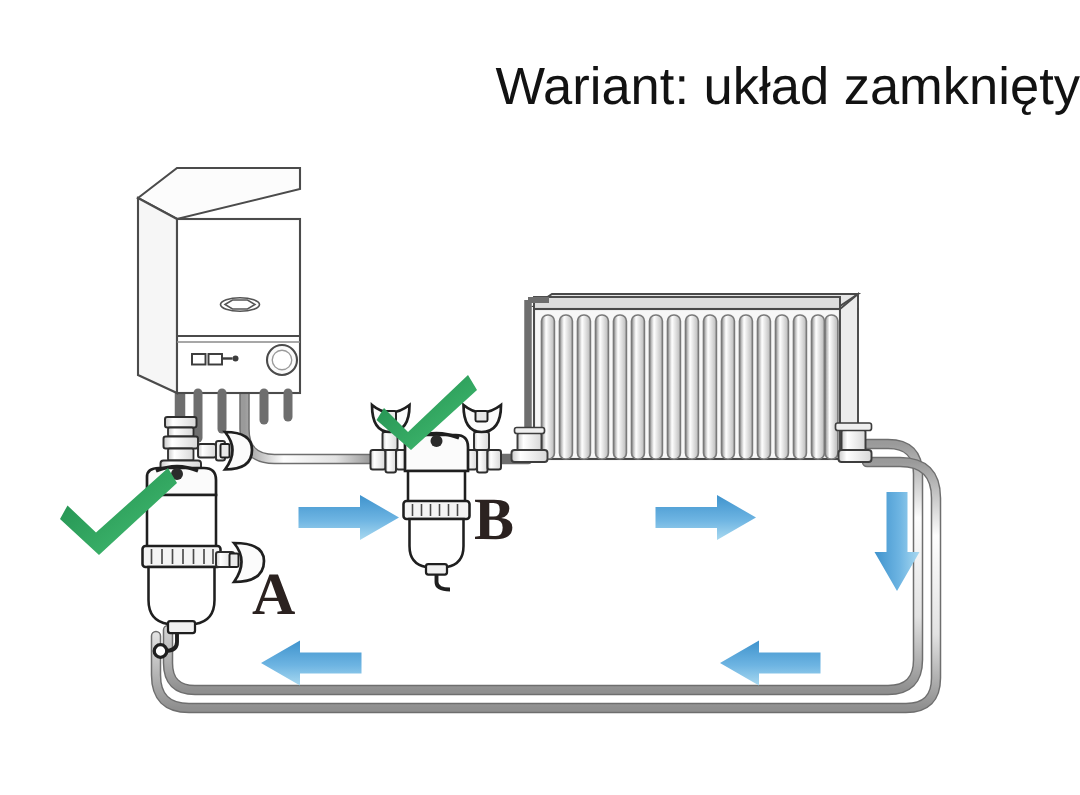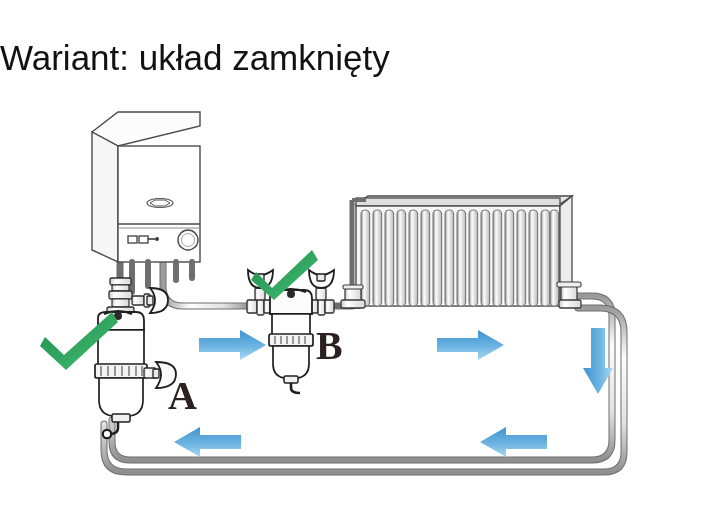--- a/index.html
+++ b/index.html
@@ -1,19 +1,19 @@
 <!DOCTYPE html>
 <html><head>
 <meta charset="utf-8">
 <style>
   html,body{margin:0;padding:0;background:#ffffff;}
   body{width:720px;height:530px;overflow:hidden;
        font-family:"Liberation Sans",sans-serif;}
   #stage{position:relative;width:720px;height:530px;background:#fff;}
-  #title{position:absolute;left:0;top:38px;width:720px;text-align:left;
+  #title{position:absolute;left:0;top:38px;width:720px;text-align:right;
          font-size:35px;color:#121212;font-family:"Liberation Sans",sans-serif;
          letter-spacing:0px;}
   svg.layer{position:absolute;left:0;top:0;width:720px;height:530px;}
   .lbl{position:absolute;font-family:"Liberation Serif",serif;font-weight:bold;
        color:#2b2220;font-size:40px;line-height:1;}
   #labelA{left:168px;top:376px;}
   #labelB{left:316px;top:326px;}
 </style>
 </head>
 <body>

